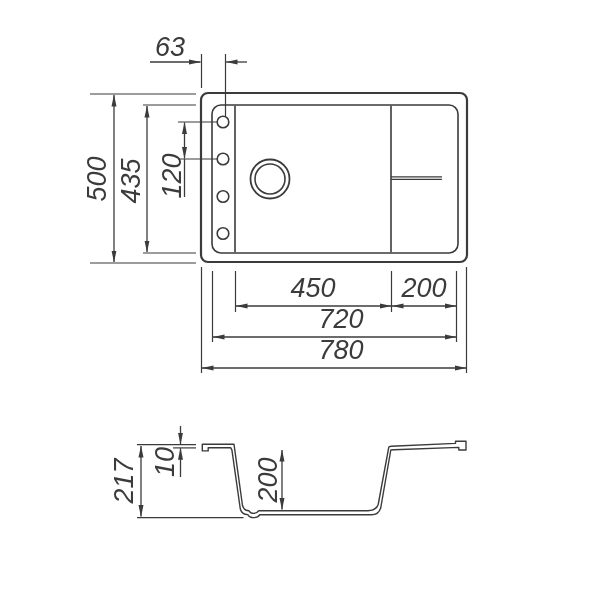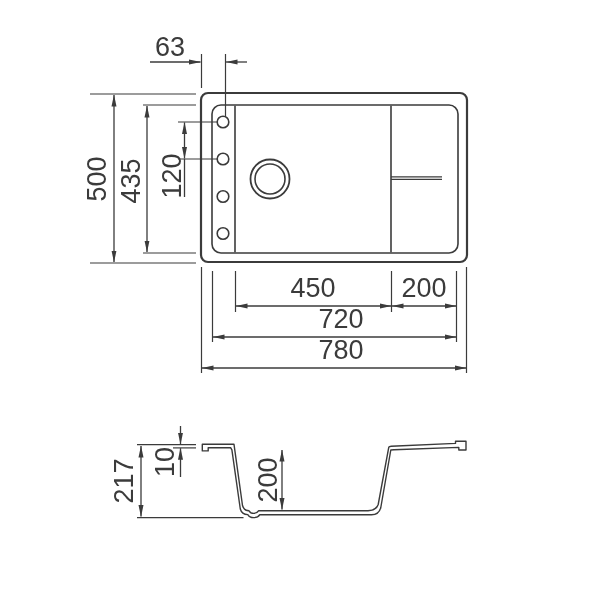--- a/index.html
+++ b/index.html
@@ -1,18 +1,19 @@
 <!DOCTYPE html>
 <html><head>
 <meta charset="utf-8">
 <style>
   html,body{margin:0;padding:0;background:#ffffff;}
   .canvas{
     width:564px;height:600px;position:relative;background:#ffffff;
     font-family:"Liberation Sans", sans-serif;
+    font-style:italic;
   }
   svg text{
     font-family:"Liberation Sans", sans-serif;
     font-size:27px;
     fill:#3b3b3b;
   }
   .ln{stroke:#3b3b3b;fill:none;}
   .dim{stroke-width:1.3;}
   .ext{stroke-width:1.2;}
 </style>

